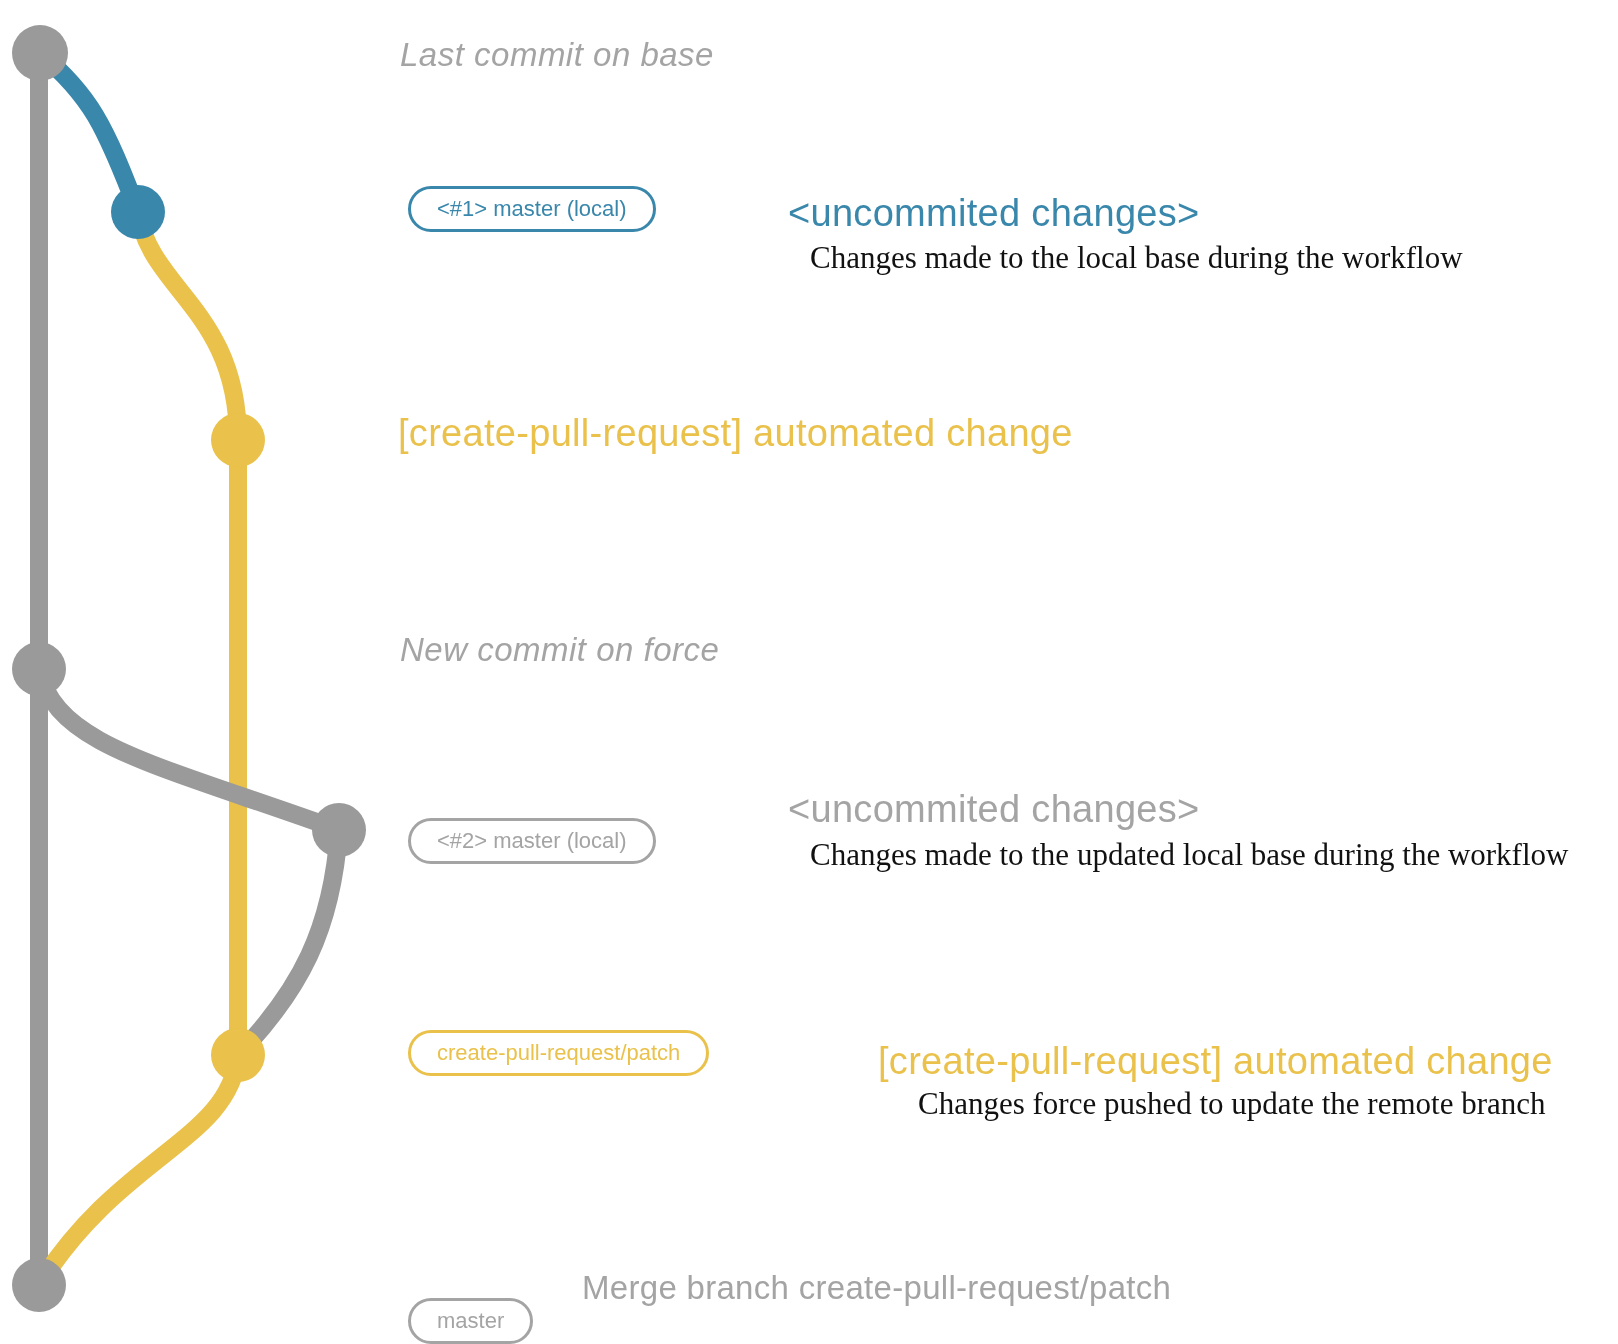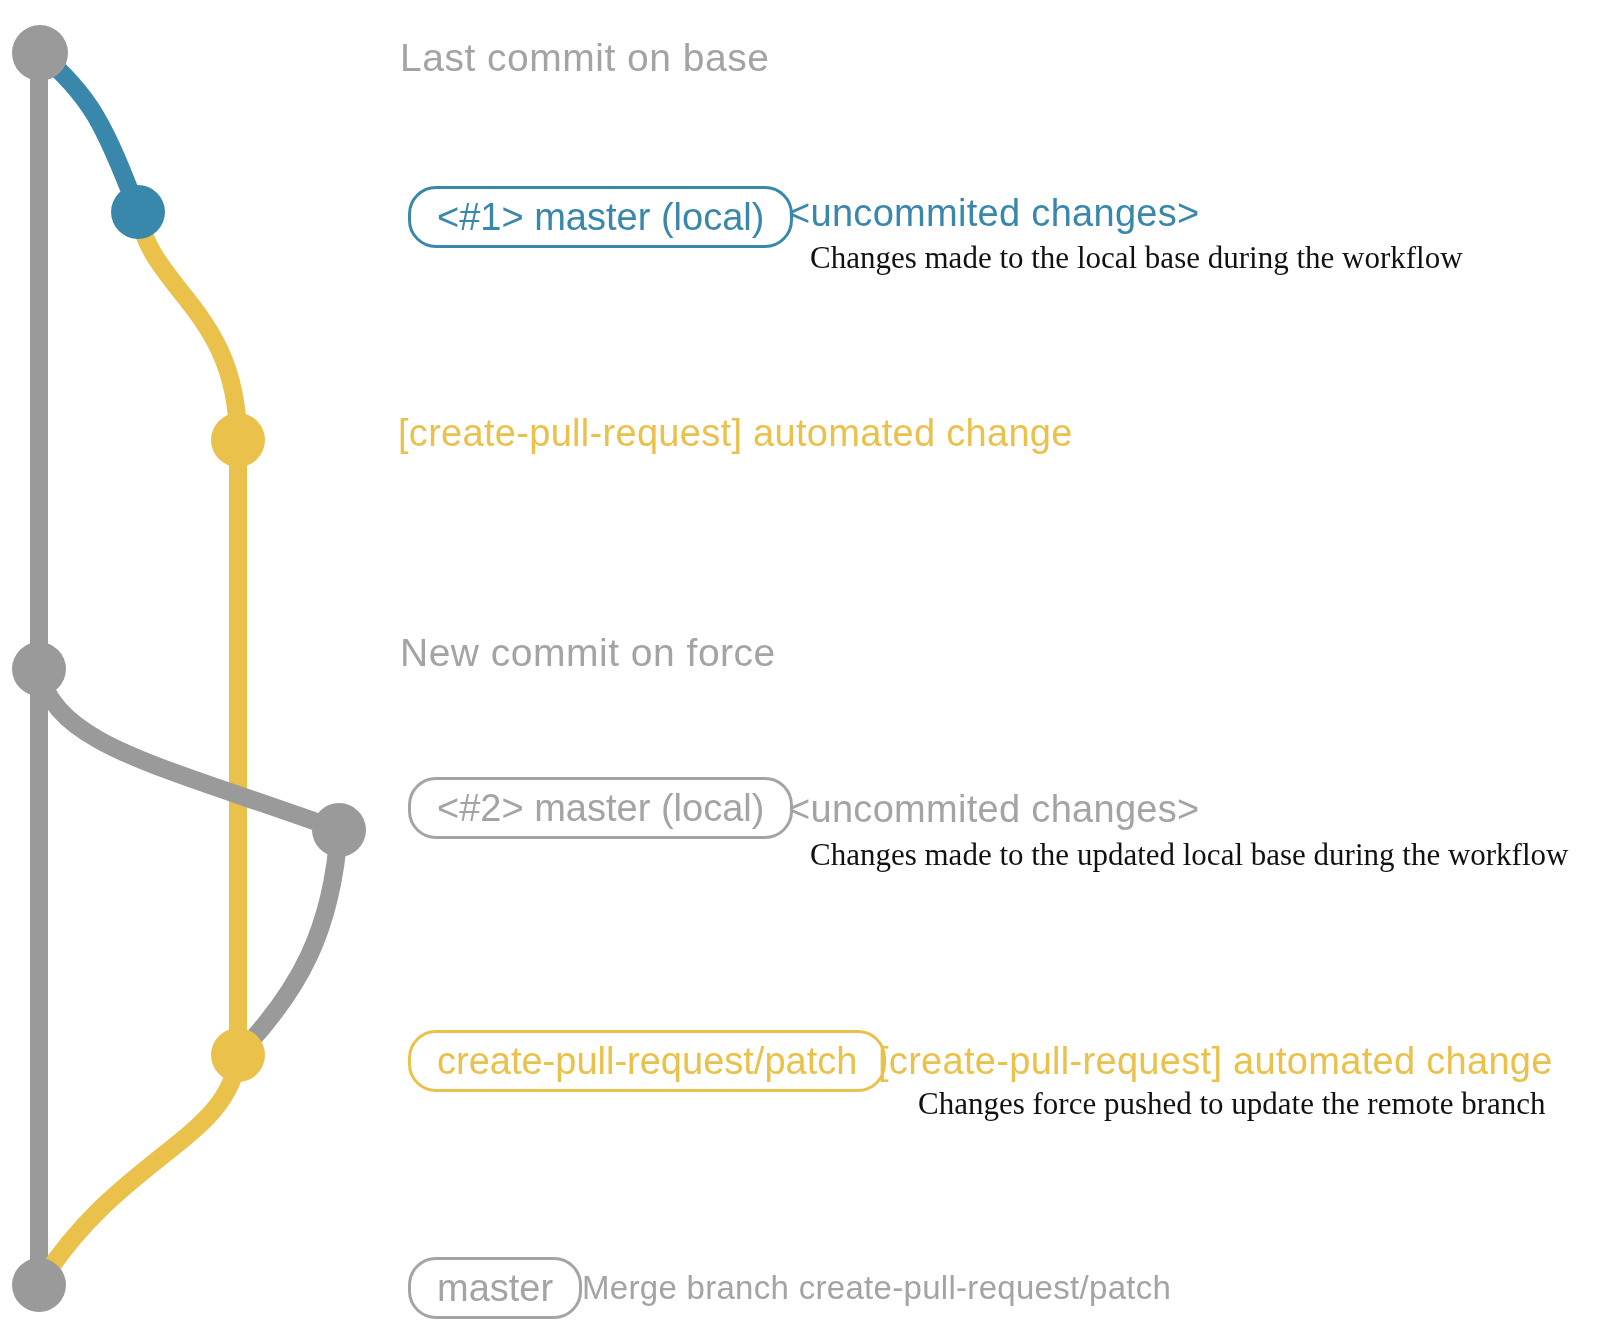--- a/index.html
+++ b/index.html
@@ -20,38 +20,39 @@
   .stroke-blue  { stroke: var(--c-blue);   }
   .stroke-yellow{ stroke: var(--c-yellow); }
   .fill-gray    { fill: var(--c-gray);     }
   .fill-blue    { fill: var(--c-blue);     }
   .fill-yellow  { fill: var(--c-yellow);   }
 
   .abs { position: absolute; white-space: nowrap; }
 
   .note-gray {
     color: var(--c-graytext);
-    font-size: 39px;
+    font-size: 33px;
     letter-spacing: 0.5px;
+    font-style: italic;
   }
   .badge {
     display: inline-flex;
     align-items: center;
     justify-content: center;
-    height: 62px;
+    height: 46px;
     padding: 0 26px;
     border: 3px solid;
     border-radius: 28px;
-    font-size: 38px;
+    font-size: 22px;
     box-sizing: border-box;
     background: #ffffff;
     text-align: right;
   }
   .badge-blue   { color: var(--c-blue);     border-color: var(--c-blue); }
-  .badge-gray   { color: var(--c-graytext); border-color: var(--c-graytext); }
+  .badge-gray   { color: var(--c-graytext); border-color: var(--c-graytext); margin-top: 41px; }
   .badge-yellow { color: var(--c-yellow);   border-color: var(--c-yellow); }
 
   .side {
     font-size: 38px;
     letter-spacing: 0.3px;
   }
   .side-blue   { color: var(--c-blue); }
   .side-gray   { color: var(--c-graytext); }
   .side-yellow { color: var(--c-yellow); }
 

